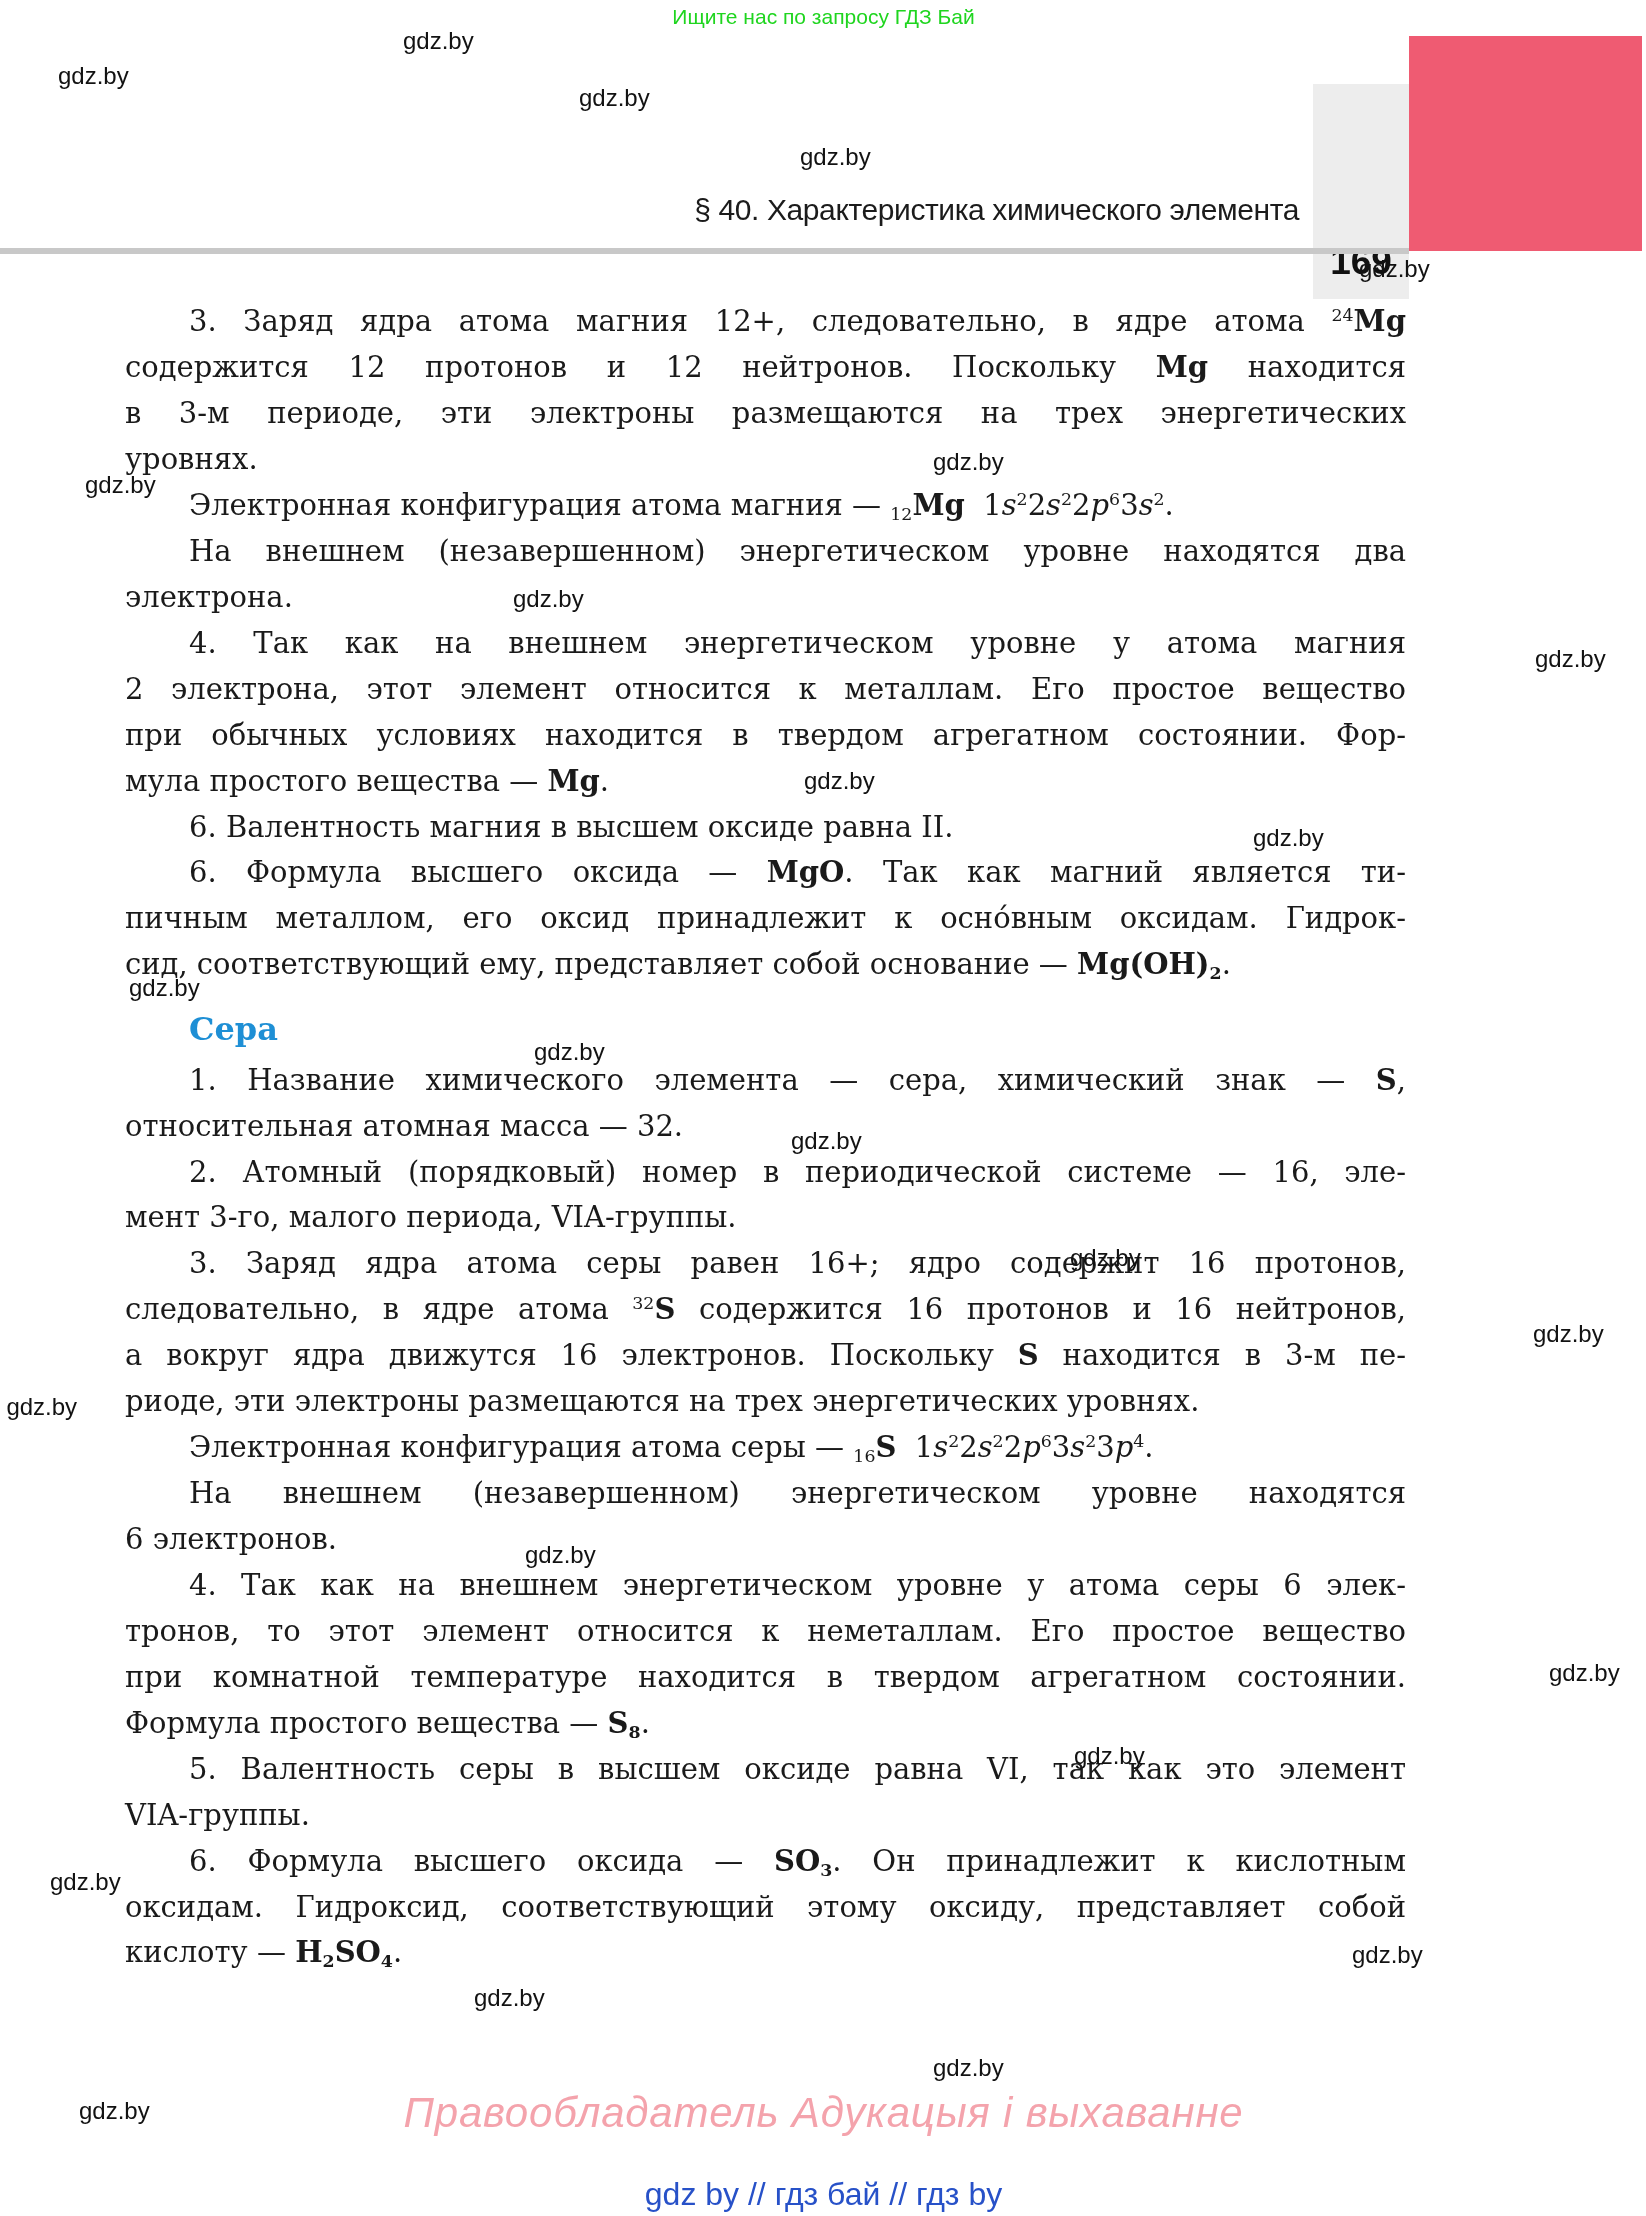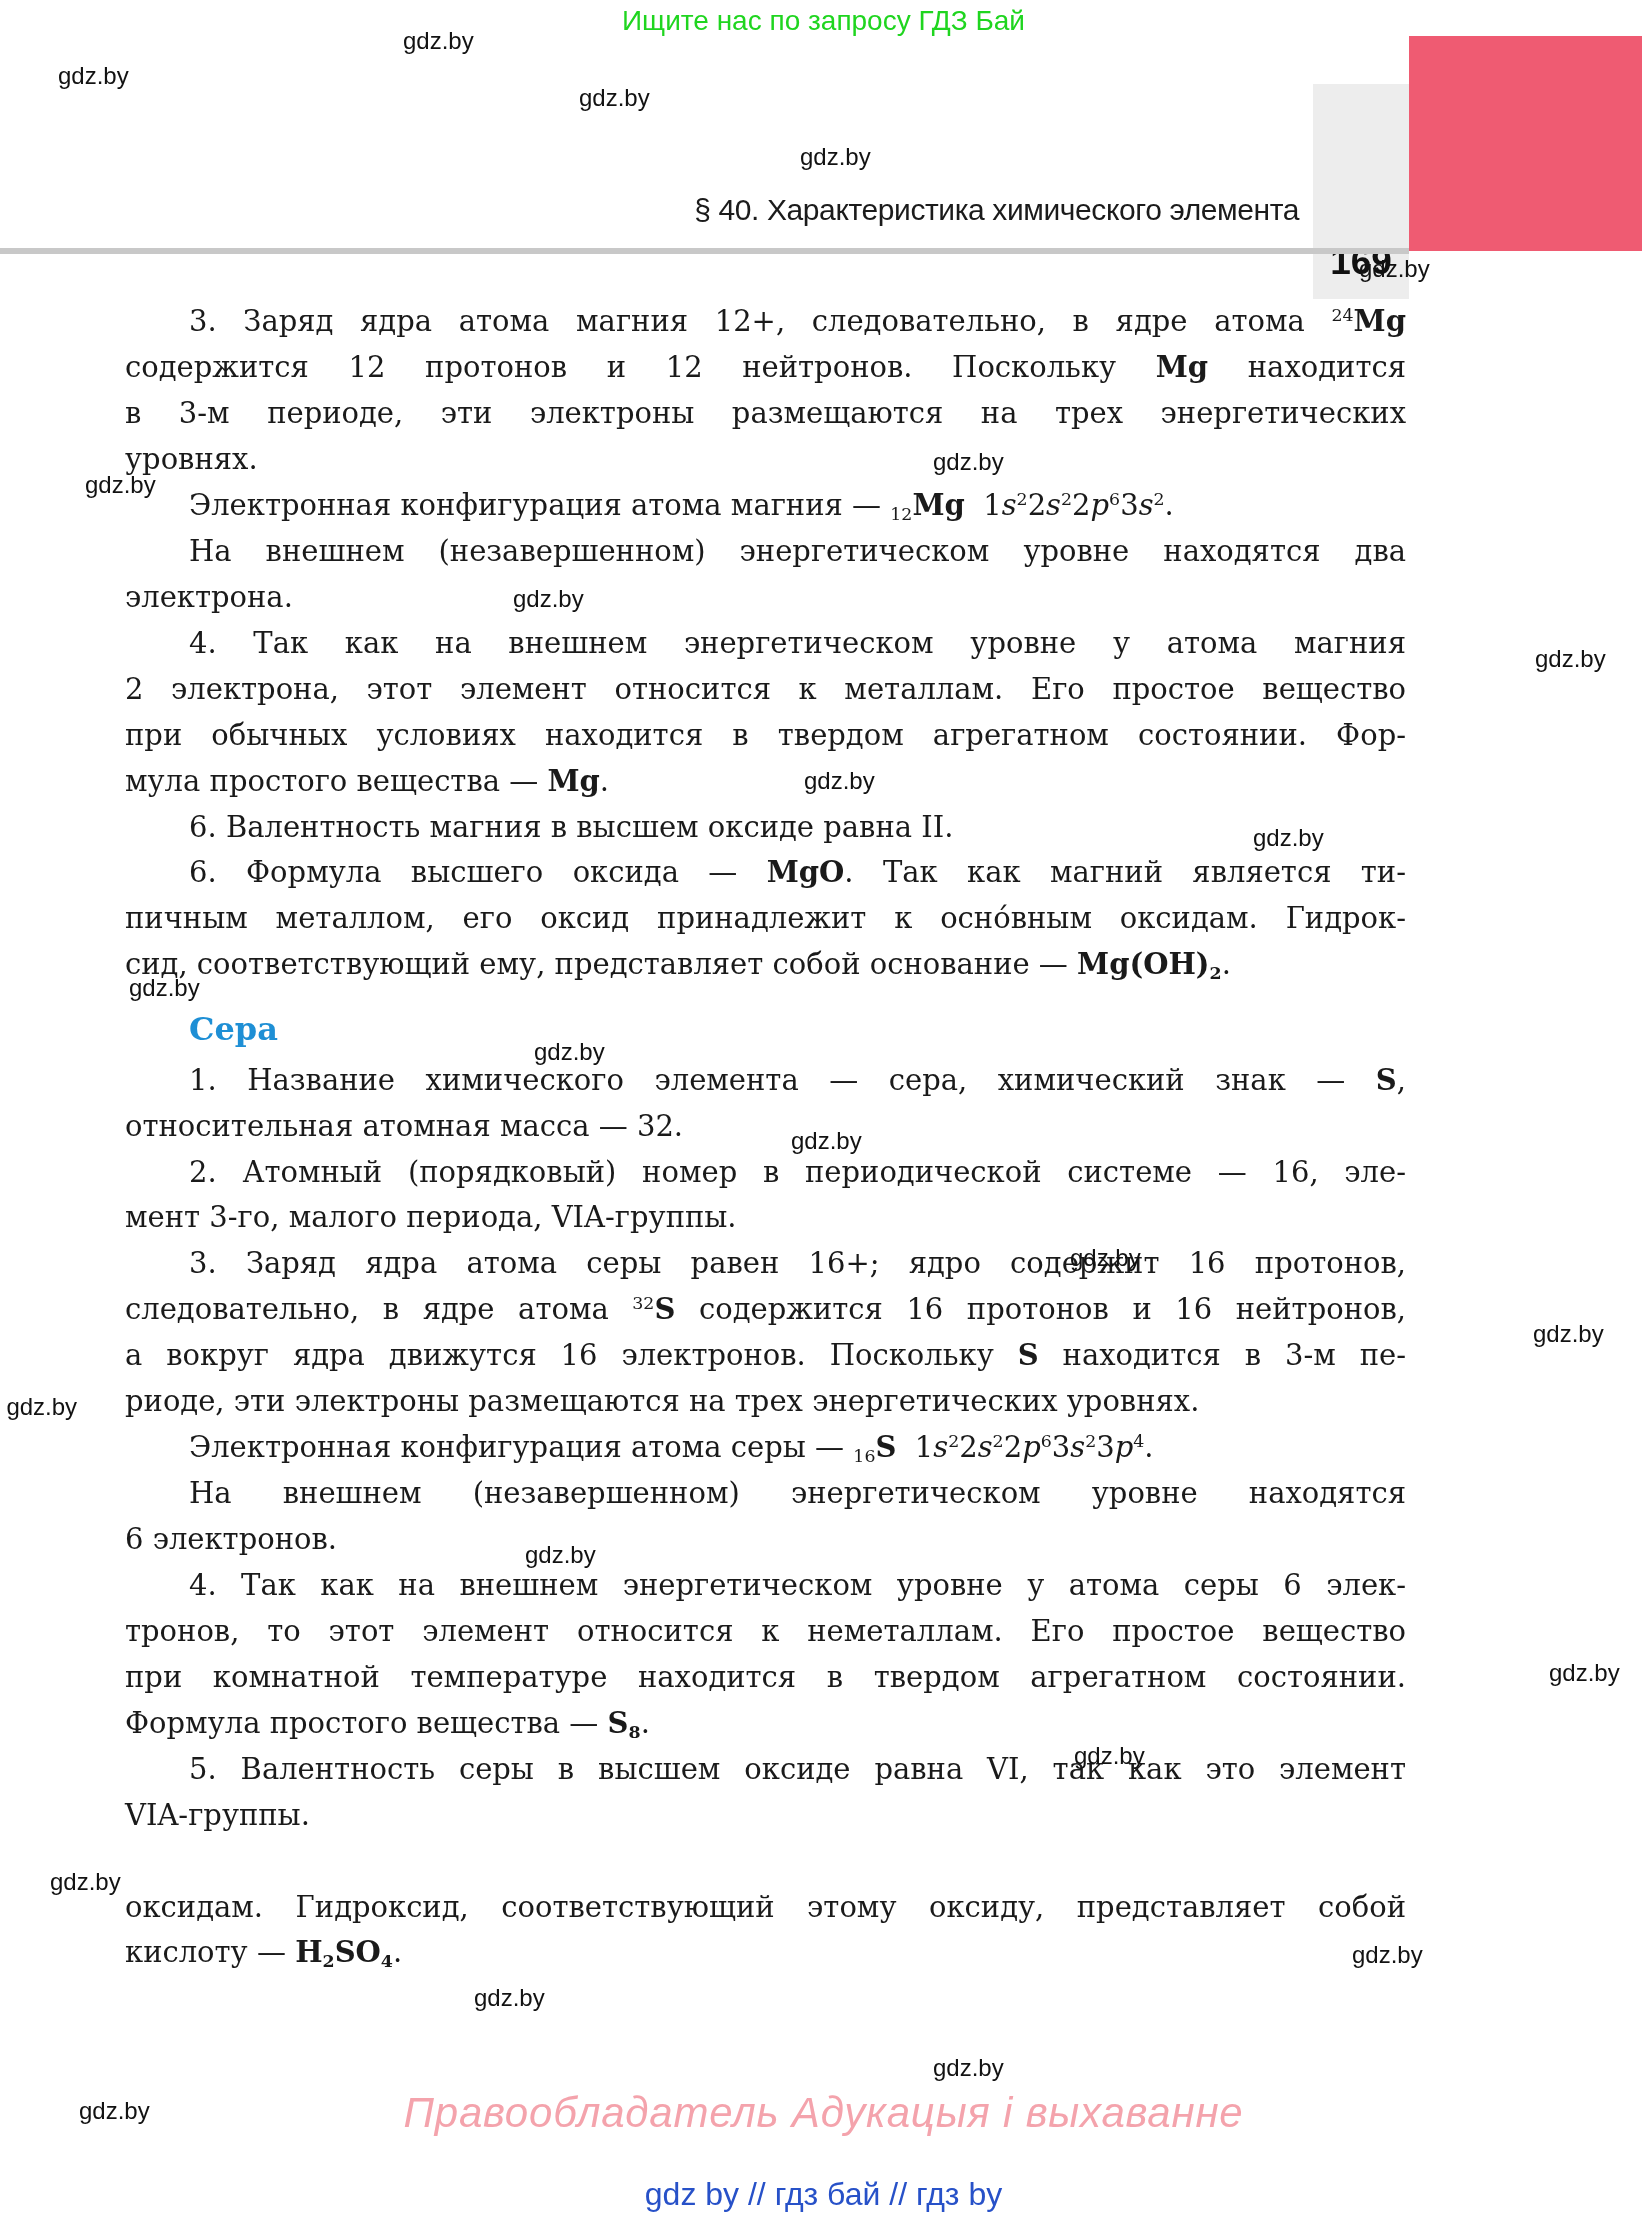--- a/index.html
+++ b/index.html
@@ -9,21 +9,21 @@
     background:#ffffff;
     overflow:hidden;
     font-family:"DejaVu Serif", serif;
     color:#1a1a1a;
   }
   
   .top-banner{
     position:absolute;top:4.8px;left:0;width:100%;
     text-align:center;
     font-family:"Liberation Sans", sans-serif;
-    font-size:28px;font-weight:400;
+    font-size:21px;font-weight:400;
   }
   
   .header-title{
     position:absolute;top:193px;left:0;width:1299px;
     text-align:right;
     font-family:"Liberation Sans", sans-serif;
     font-size:30px;color:#1b1b1b;
     letter-spacing:-0.4px;
     white-space:nowrap;
   }
@@ -126,20 +126,21 @@
       <div class="line last" style="top: 1382px;"><span>риоде, эти электроны размещаются на трех энергетических уровнях.</span></div>
       <div class="line indent last" style="top: 1428px;"><span>Электронная конфигурация атома серы — </span><span class="seg-sub">16</span><span class="seg-b">S</span><span>&nbsp;&nbsp;1</span><span class="seg-i">s</span><span class="seg-sup">2</span><span>2</span><span class="seg-i">s</span><span class="seg-sup">2</span><span>2</span><span class="seg-i">p</span><span class="seg-sup">6</span><span>3</span><span class="seg-i">s</span><span class="seg-sup">2</span><span>3</span><span class="seg-i">p</span><span class="seg-sup">4</span><span>.</span></div>
       <div class="line indent" style="top: 1474px;"><span>На внешнем (незавершенном) энергетическом уровне находятся</span></div>
       <div class="line last" style="top: 1520px;"><span>6 электронов.</span></div>
       <div class="line indent" style="top: 1566px;"><span>4. Так как на внешнем энергетическом уровне у атома серы 6 элек-</span></div>
       <div class="line" style="top: 1612px;"><span>тронов, то этот элемент относится к неметаллам. Его простое вещество</span></div>
       <div class="line" style="top: 1658px;"><span>при комнатной температуре находится в твердом агрегатном состоянии.</span></div>
       <div class="line last" style="top: 1704px;"><span>Формула простого вещества — </span><span class="seg-b">S</span><span class="seg-bsub">8</span><span>.</span></div>
       <div class="line indent" style="top: 1750px;"><span>5. Валентность серы в высшем оксиде равна VI, так как это элемент</span></div>
       <div class="line last" style="top: 1796px;"><span>VIA-группы.</span></div>
+      <div class="line indent" style="top: 1842px;"><span>6. Формула высшего оксида — </span><span class="seg-b">SO</span><span class="seg-bsub">3</span><span>. Он принадлежит к кислотным</span></div>
       <div class="line" style="top: 1888px;"><span>оксидам. Гидроксид, соответствующий этому оксиду, представляет собой</span></div>
       <div class="line last" style="top: 1933px;"><span>кислоту — </span><span class="seg-b">H</span><span class="seg-bsub">2</span><span class="seg-b">SO</span><span class="seg-bsub">4</span><span>.</span></div>
     </div>
 
   <div class="section-heading" style="color: rgb(30, 143, 213);">Сера</div>
 
   <div>
       <div class="wm" style="left: 403px; top: 27px;">gdz.by</div>
       <div class="wm" style="left: 58px; top: 62px;">gdz.by</div>
       <div class="wm" style="left: 579px; top: 84px;">gdz.by</div>

